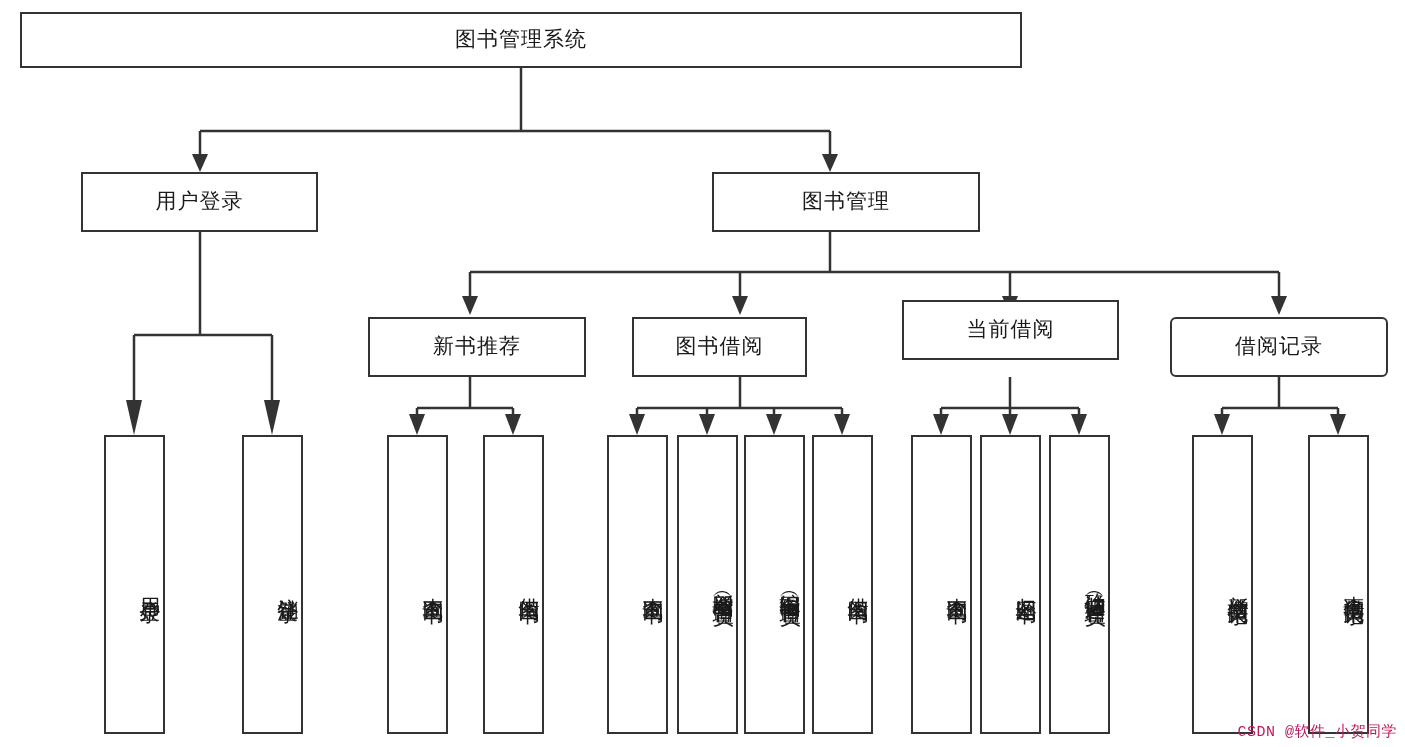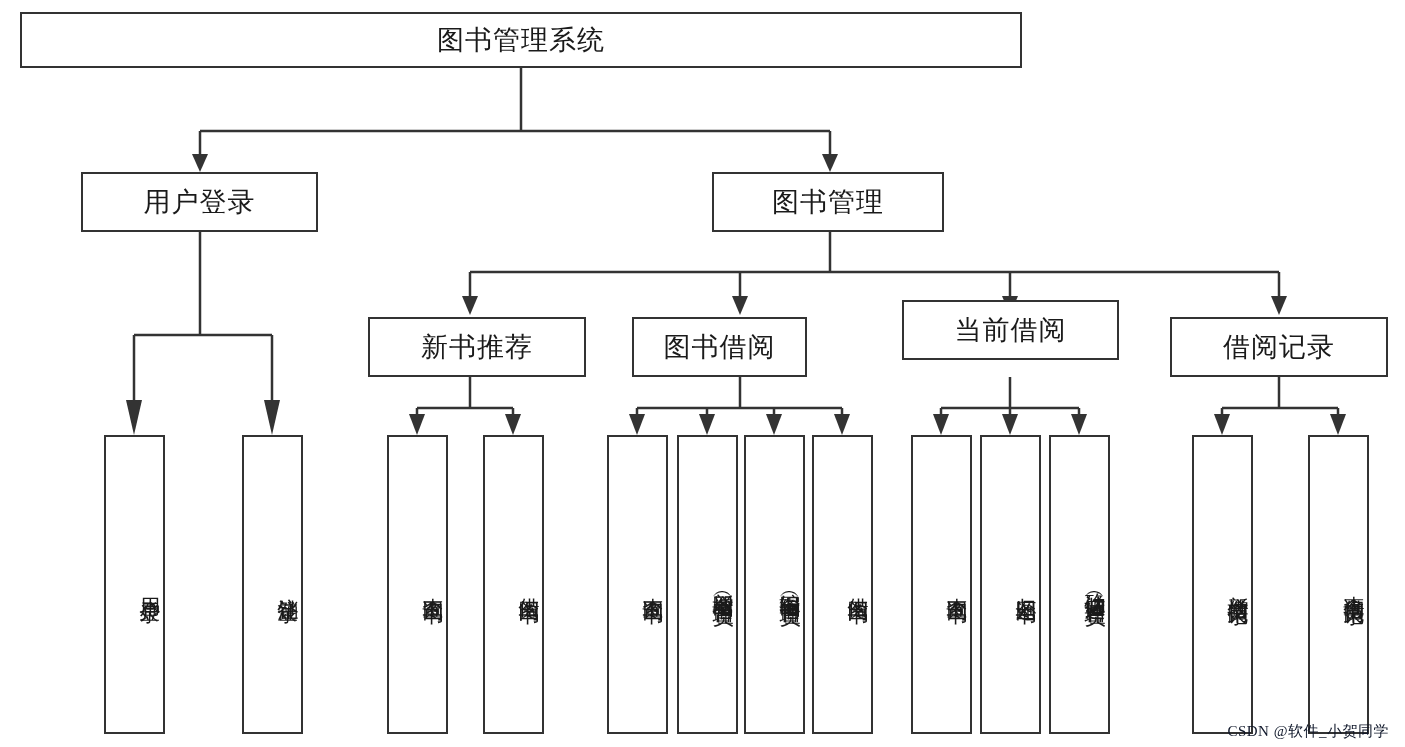--- a/index.html
+++ b/index.html
@@ -20,21 +20,21 @@
     box-sizing:border-box;
     background:#ffffff;
     border:2px solid #333333;
     display:flex;
     align-items:center;
     justify-content:center;
     color:#1a1a1a;
     text-align:center;
   }
   .node.horiz{
-    font-size:27px;
+    font-size:21px;
     line-height:1.2;
     letter-spacing:1px;
     padding:12px 6px;
   }
   .node.vert{
     writing-mode:vertical-rl;
     text-orientation:upright;
     font-size:21px;
     line-height:1.25;
     letter-spacing:2px;
@@ -42,27 +42,27 @@
     align-items:flex-start;
     justify-content:center;
   }
   .node.vert span{
     display:block;
     writing-mode:vertical-rl;
     text-orientation:upright;
   }
   .watermark{
     position:absolute;
-    right:16px;
+    right:8px;
     bottom:6px;
     font-size:15px;
-    color:#0f172a;
+    color:#be185d;
     letter-spacing:0.5px;
     white-space:nowrap;
-    font-family:Liberation Serif, serif;
+    font-family:Liberation Mono, monospace;
   }
   svg.links{
     position:absolute;left:0;top:0;
     width:1405px;height:747px;
     pointer-events:none;
   }
   svg.links path, svg.links line{
     stroke:#333333;
     stroke-width:2.5;
     fill:none;
@@ -139,34 +139,34 @@
     <polygon points="1330,414 1346,414 1338,435"></polygon>
   </svg>
 
   <div class="node horiz" style="left:20px;top:12px;width:1002px;height:56px;">
     <span>图书管理系统</span>
   </div>
 
   <div class="node horiz" style="left:81px;top:172px;width:237px;height:60px;">
     <span>用户登录</span>
   </div>
-  <div class="node horiz" style="left:712px;top:172px;width:232px;height:60px;">
+  <div class="node horiz" style="left:712px;top:172px;width:268px;height:60px;">
     <span>图书管理</span>
   </div>
 
   <div class="node horiz" style="left:368px;top:317px;width:218px;height:60px;">
     <span>新书推荐</span>
   </div>
   <div class="node horiz" style="left:632px;top:317px;width:175px;height:60px;">
     <span>图书借阅</span>
   </div>
   <div class="node horiz" style="left:902px;top:300px;width:217px;height:60px;">
     <span>当前借阅</span>
   </div>
-  <div class="node horiz" style="left:1170px;top:317px;width:218px;height:60px;">
+  <div class="node horiz" style="left:1170px;top:317px;width:218px;height:60px;border-radius:6px;">
     <span>借阅记录</span>
   </div>
 
   <div class="node vert" style="left:104px;top:435px;width:61px;height:299px;">
     <span>用户登录</span>
   </div>
   <div class="node vert" style="left:242px;top:435px;width:61px;height:299px;">
     <span>注销登录</span>
   </div>
 

